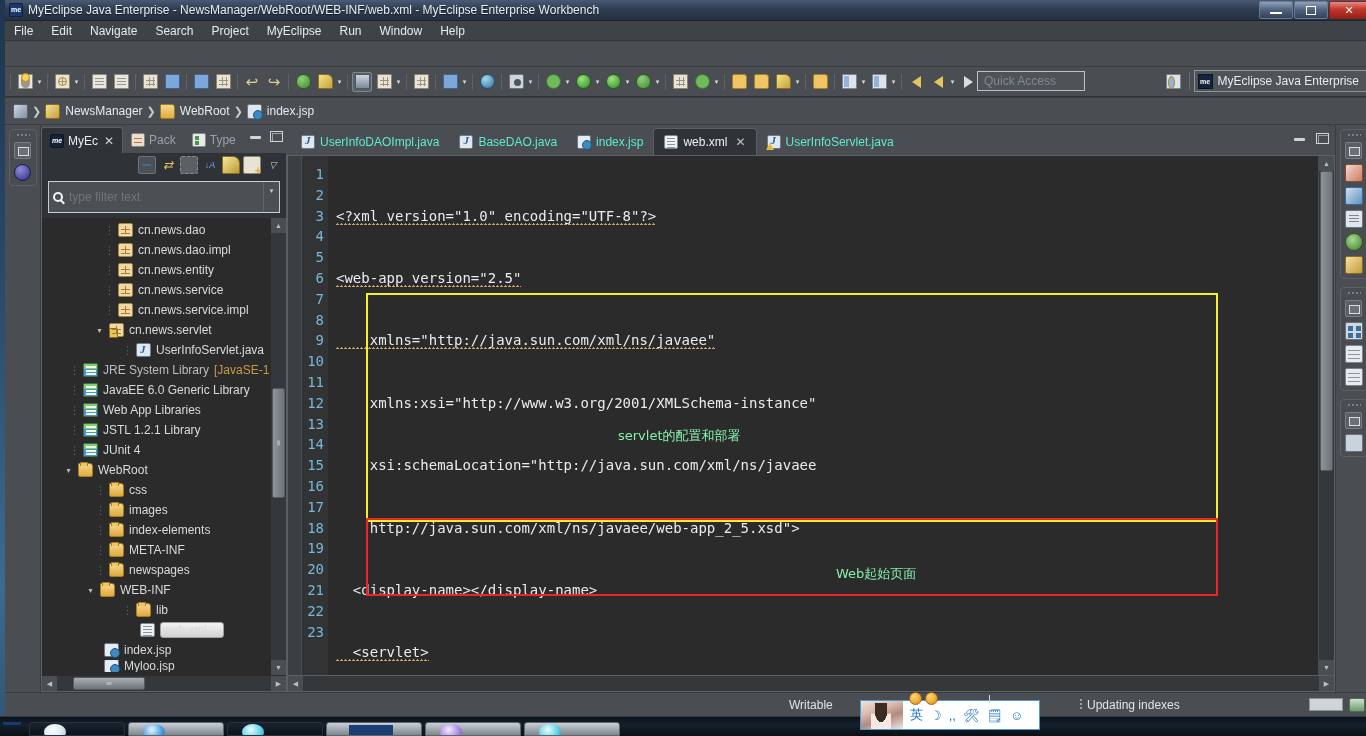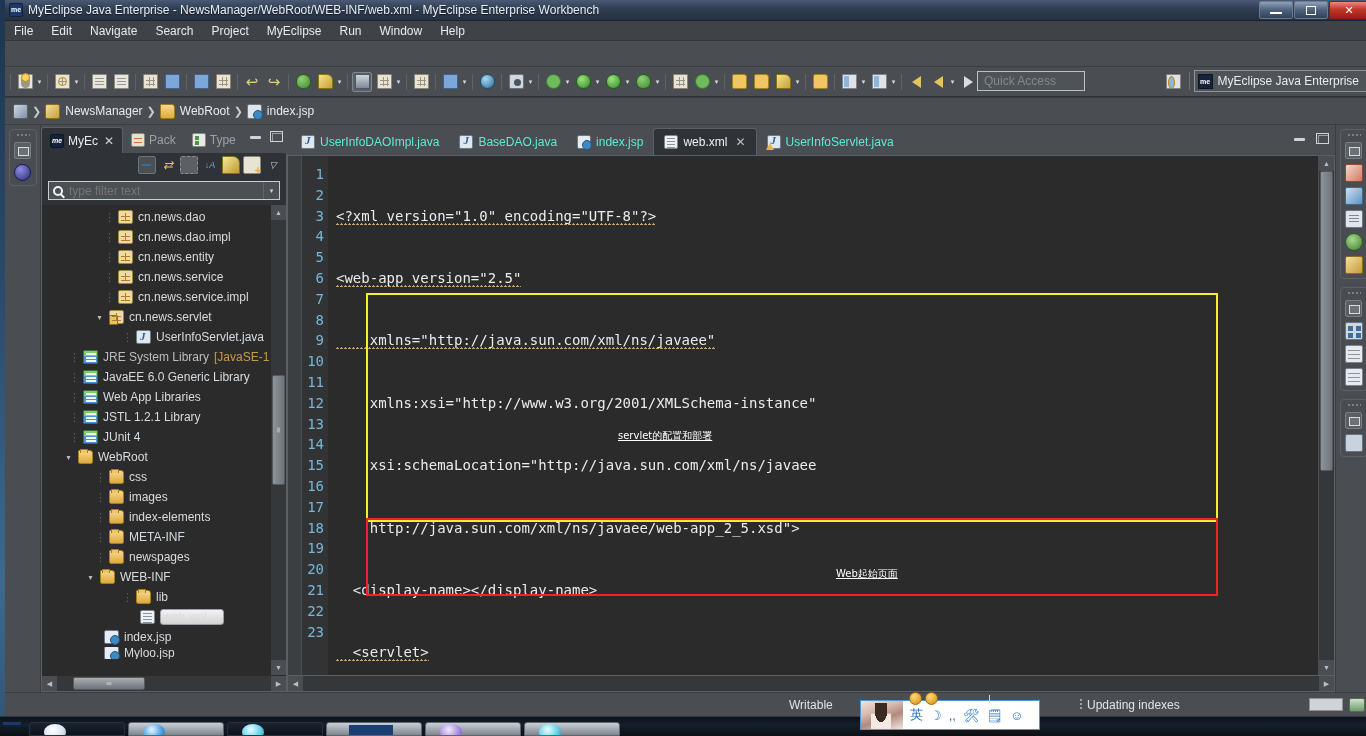--- a/index.html
+++ b/index.html
@@ -243,21 +243,21 @@
   .lpt-brush{background:linear-gradient(135deg,#f4e79c,#bf9a31);border:1px solid #8a6d17;border-radius:1px 7px 1px 1px;}
   .lpt-add{background:#e9e3d4;border:1px solid #8c8676;}
   .lpt-add:after{content:"+";position:absolute;right:-1px;bottom:-3px;color:#e3a93c;font-size:11px;font-weight:bold;}
   .lpt-menu{color:#cfd4d8;font-size:9px;line-height:18px;text-align:center;}
 
   #lp-filter{
     flex:0 0 28px;background:#2f3337;padding:4px 6px 5px;
     border-left:1px solid #5b6064;border-right:1px solid #5b6064;
   }
   #lp-filter .fwrap{
-    height:19px;background:#4b5055;border:1px solid #c9ced2;
+    height:32px;background:#4b5055;border:1px solid #c9ced2;
     display:flex;align-items:center;gap:4px;padding-left:4px;
   }
   .mag{
     width:10px;height:10px;border:2px solid #f2f4f6;border-radius:50%;position:relative;flex:0 0 auto;
   }
   .mag:after{content:"";position:absolute;right:-4px;bottom:-3px;width:5px;height:2px;background:#f2f4f6;transform:rotate(45deg);}
   #lp-filter input{
     flex:1 1 auto;background:transparent;border:none;outline:none;
     color:#8b9299;font-size:12px;font-family:"Liberation Sans",sans-serif;
   }
@@ -403,22 +403,22 @@
     background-image:
       radial-gradient(circle at 1.5px 3.2px, #c9a26b 1.1px, transparent 1.2px);
     background-size:4px 4px;background-repeat:repeat-x;background-position:0 bottom;
     padding-bottom:1px;
   }
   
   .anno-box{ position:absolute; pointer-events:none; }
   #box-yellow{ border:2px solid #f6ef2a; }
   #box-red{ border:2px solid #f0222a; }
   .anno-text{
-    position:absolute;color:#ffffff;font-size:10px;
-    font-family:"DejaVu Sans", sans-serif;white-space:nowrap;text-decoration:underline;
+    position:absolute;color:#86efac;font-size:13px;
+    font-family:"DejaVu Sans", sans-serif;white-space:nowrap;
   }
   
   #ed-vsb{
     flex:0 0 15px;background:#3a3d40;display:flex;flex-direction:column;align-items:center;
     border-left:1px solid #4a4d4f;
   }
   #ed-vsb .sb-up,#ed-vsb .sb-dn{height:15px;width:15px;background:#4a4e52;color:#b9bec3;font-size:7px;text-align:center;line-height:15px;flex:0 0 15px;}
   #ed-vsb .sb-track{flex:1 1 auto;width:15px;background:#35383b;position:relative;}
   #ed-vsb .sb-thumb{position:absolute;left:1px;right:1px;top:0;height:300px;background:linear-gradient(90deg,#8d949a,#6e7479);border:1px solid #55595d;border-radius:2px;}
   #ed-hsb{

